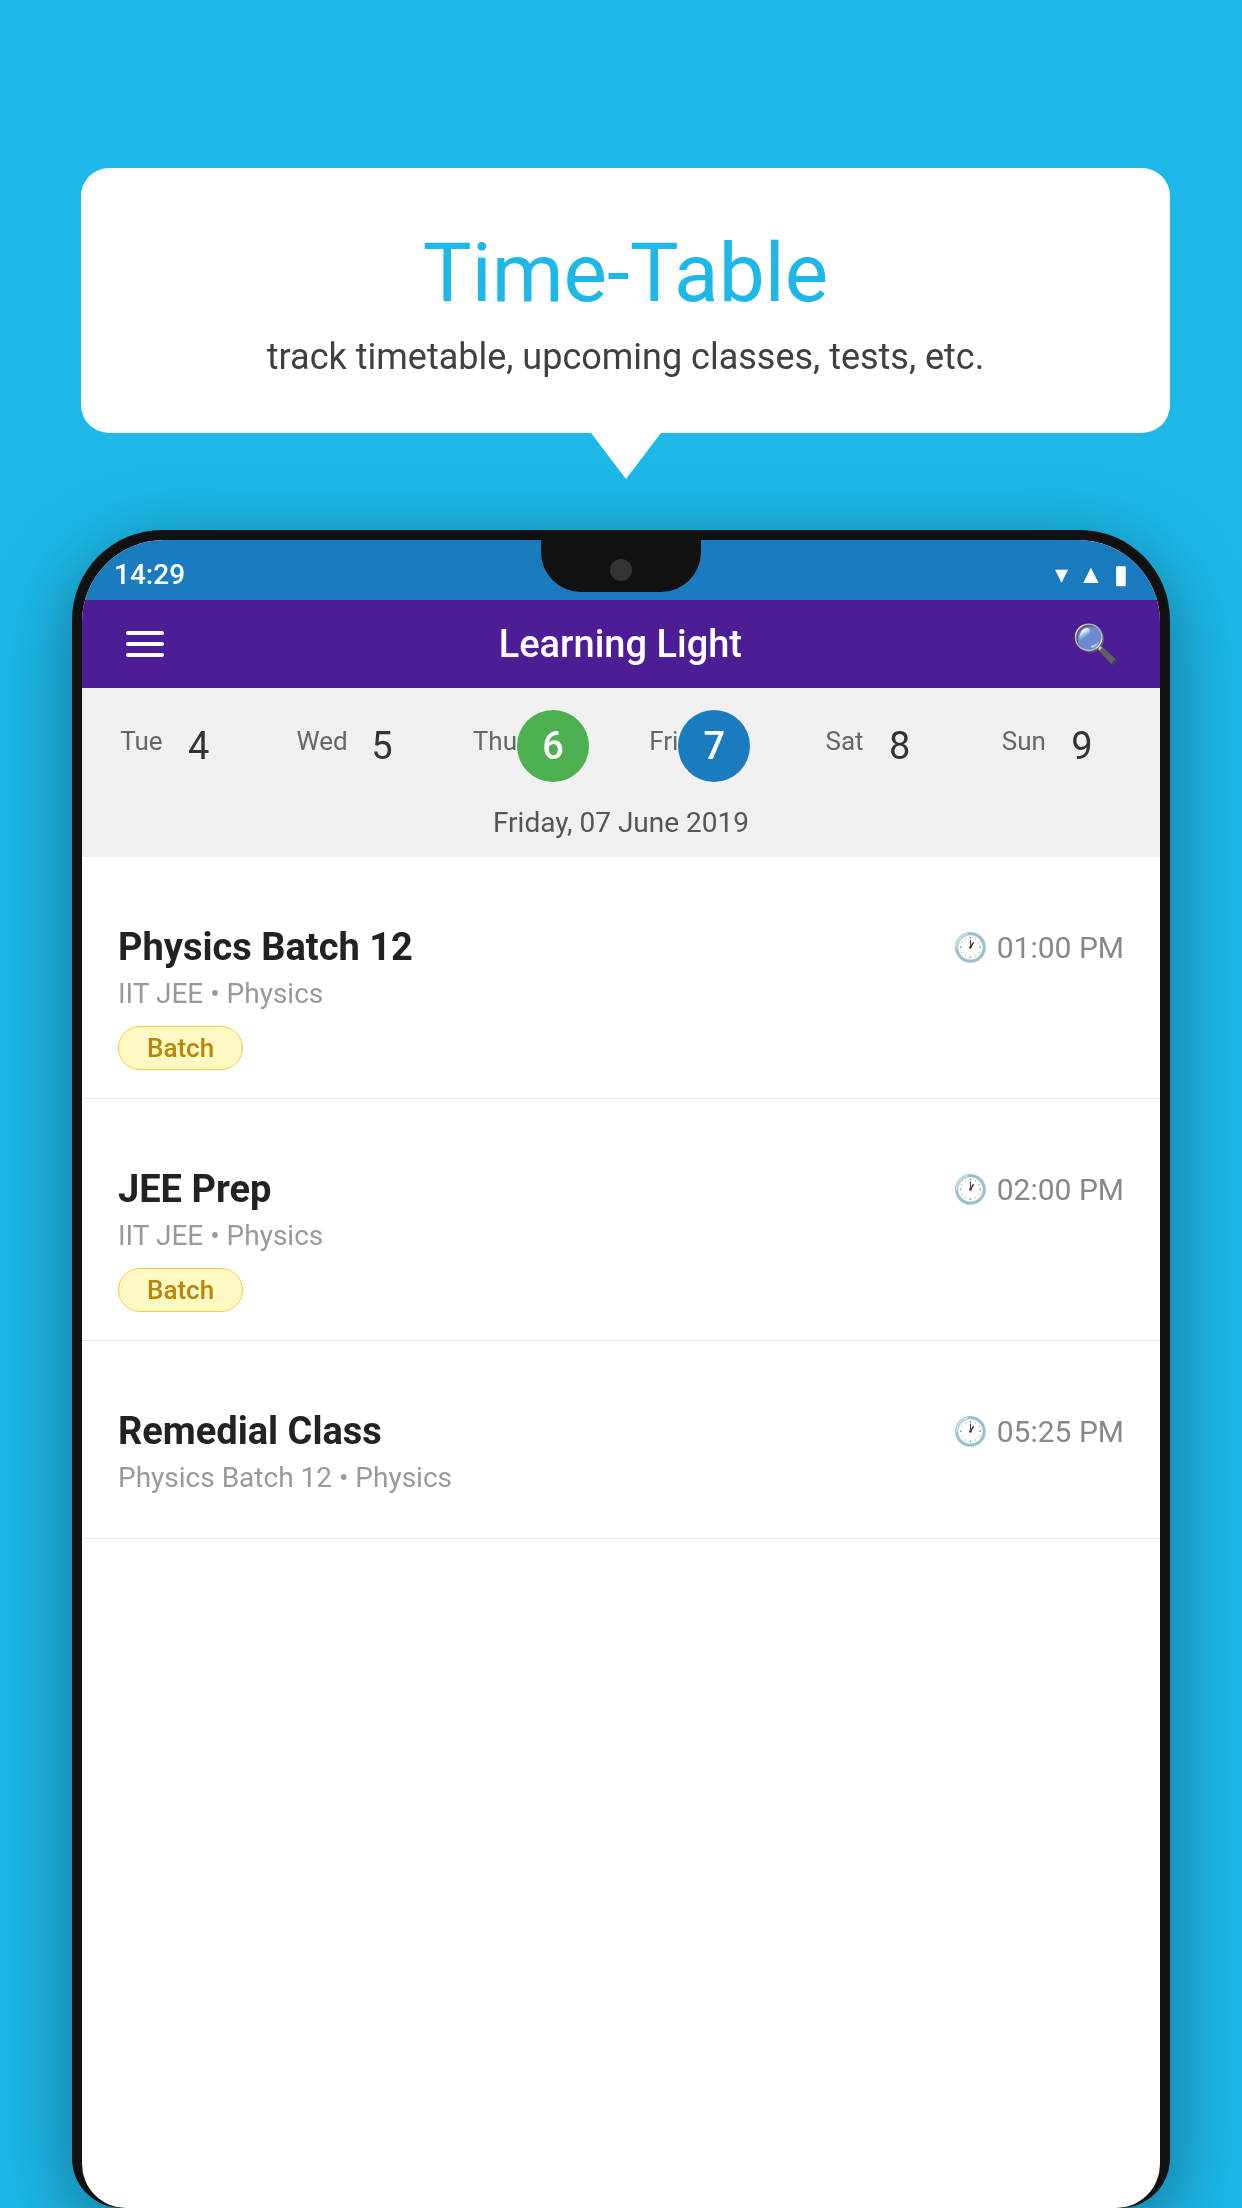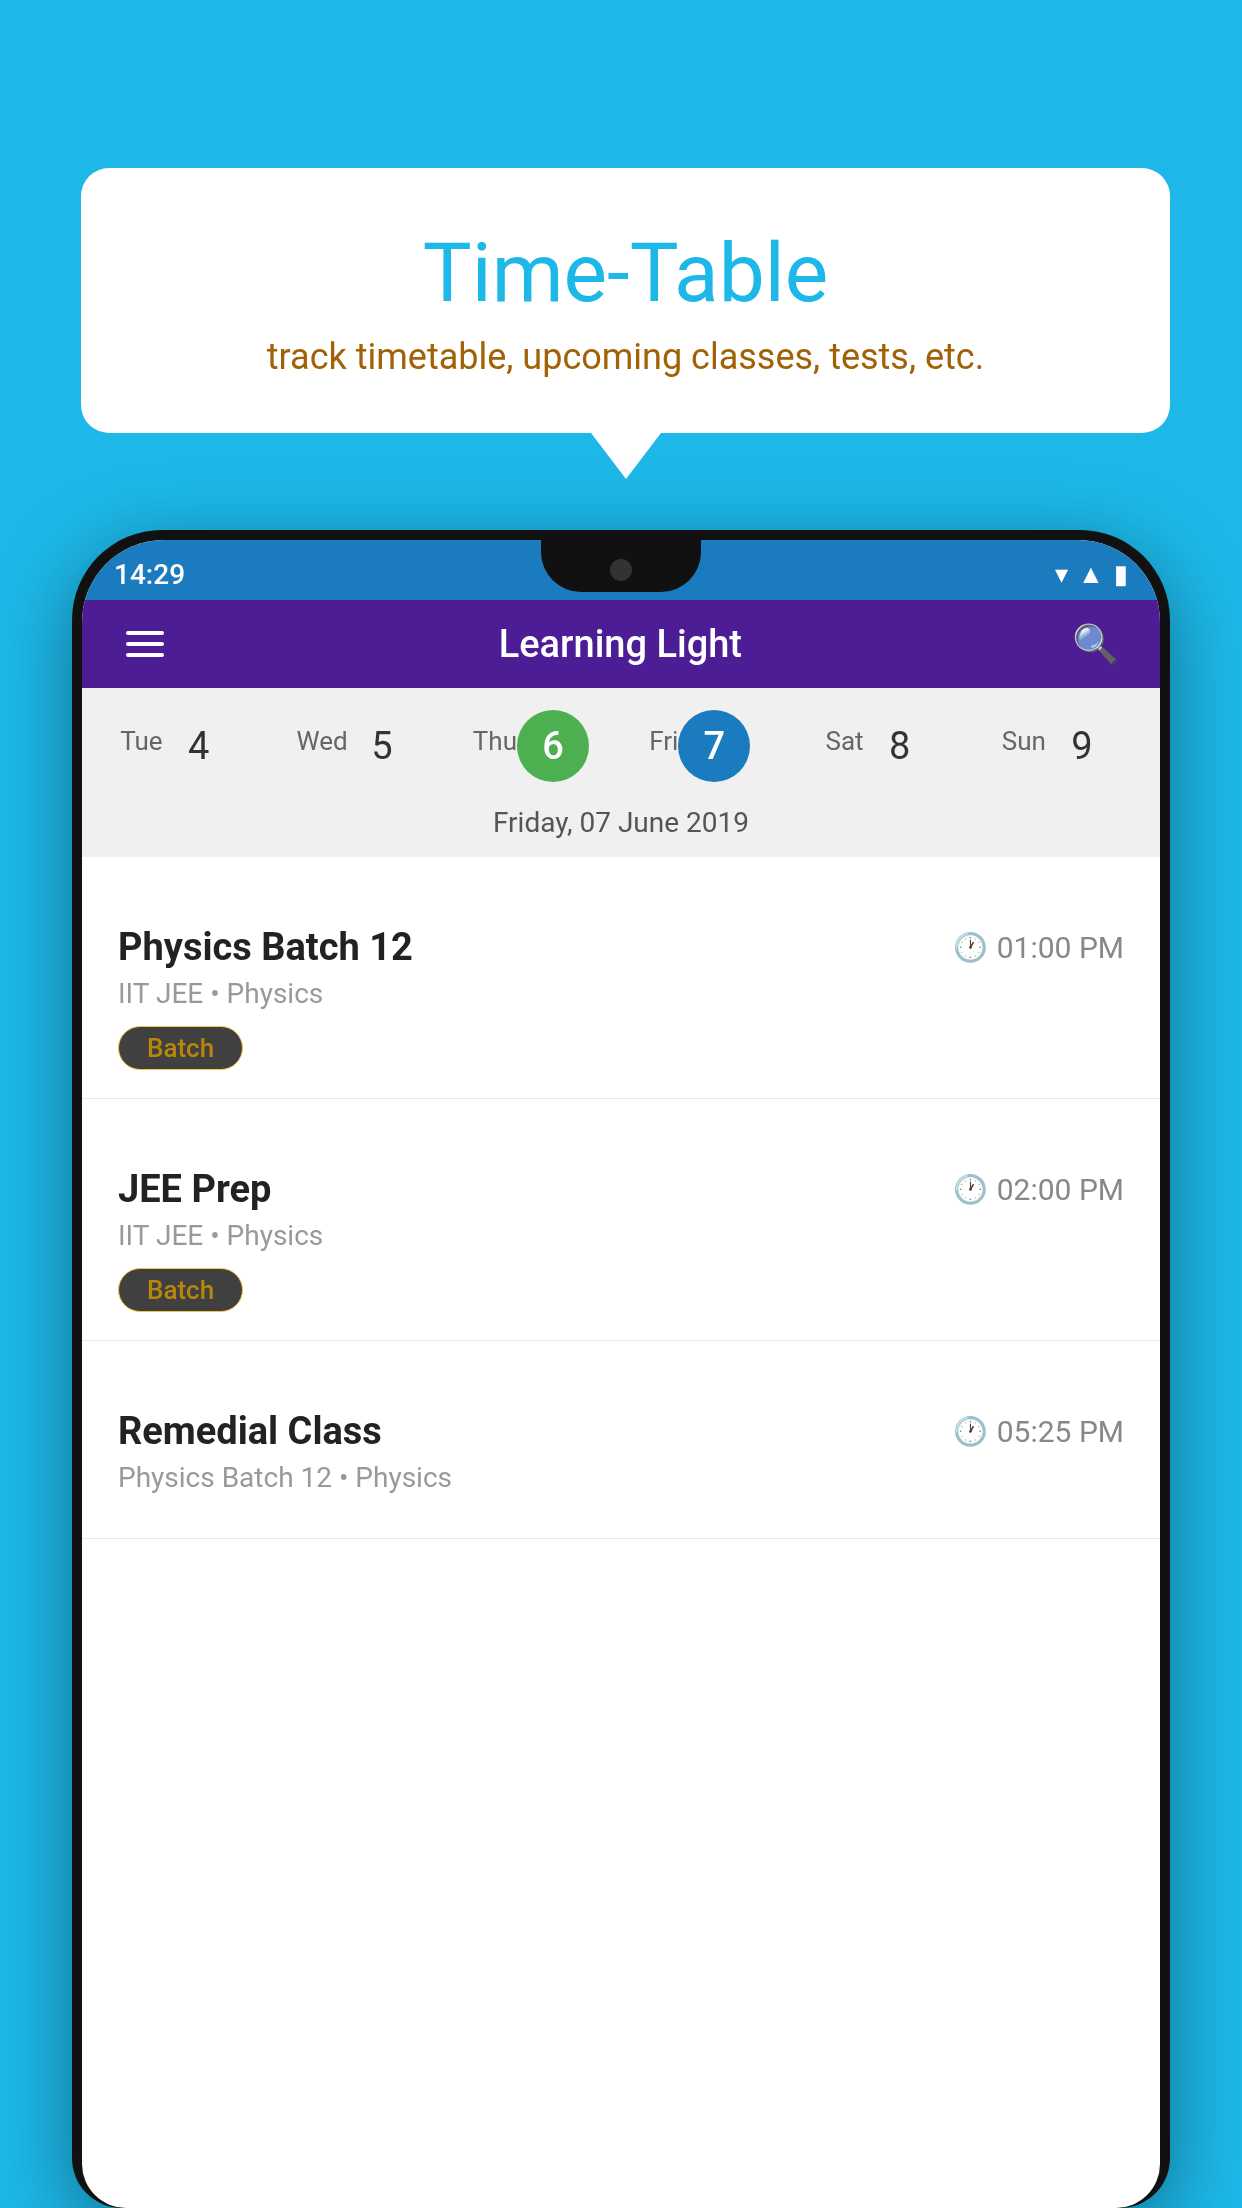--- a/index.html
+++ b/index.html
@@ -40,21 +40,21 @@
     }
     .bubble-title {
       font-size: 82px;
       font-weight: 400;
       color: #1DB8E8;
       line-height: 1.1;
       margin-bottom: 18px;
     }
     .bubble-subtitle {
       font-size: 36px;
-      color: #a16207;
+      color: #404040;
       font-weight: 400;
     }
 
     
     .phone-frame {
       position: absolute;
       top: 530px;
       left: 72px;
       right: 72px;
       bottom: 0;
@@ -244,21 +244,21 @@
     .clock-icon-small {
       font-size: 28px;
     }
     .class-meta {
       font-size: 28px;
       color: #999;
       margin-bottom: 16px;
     }
     .batch-badge {
       display: inline-block;
-      background: #404040;
+      background: #fef9c3;
       color: #B8860B;
       border: 1.5px solid #F5C842;
       border-radius: 30px;
       padding: 6px 28px;
       font-size: 26px;
       font-weight: 500;
     }
   </style>
 </head>
 <body>

